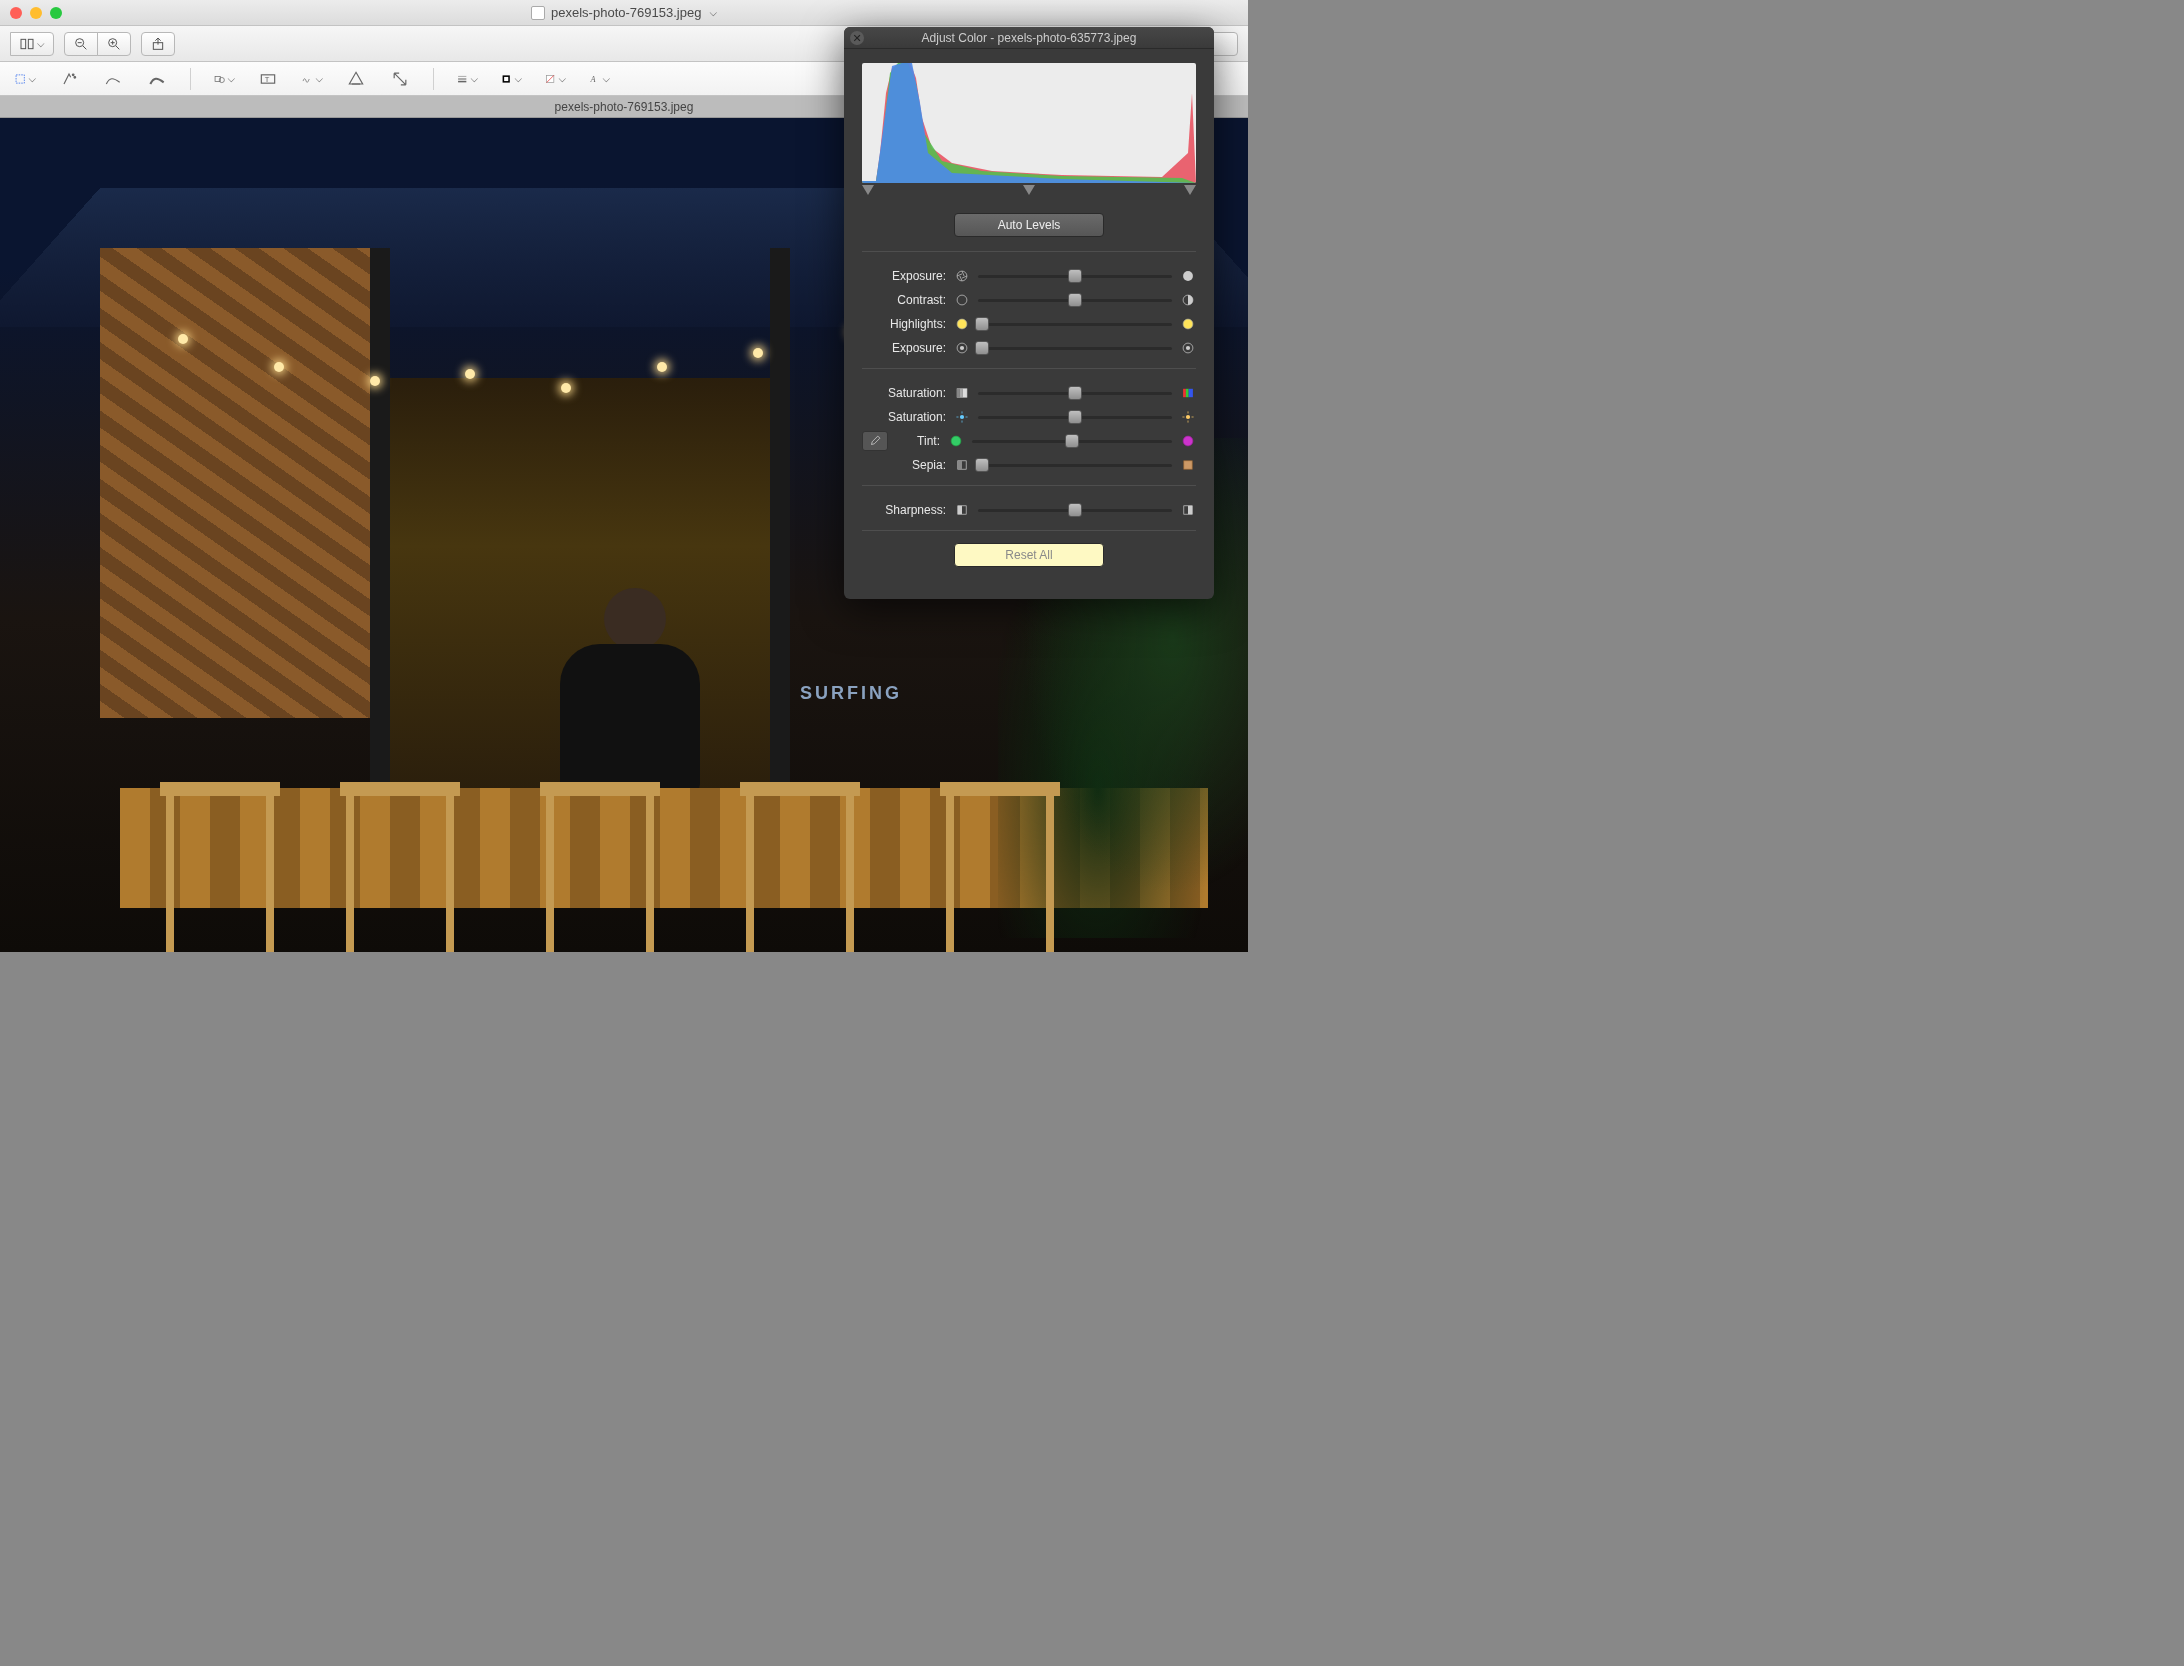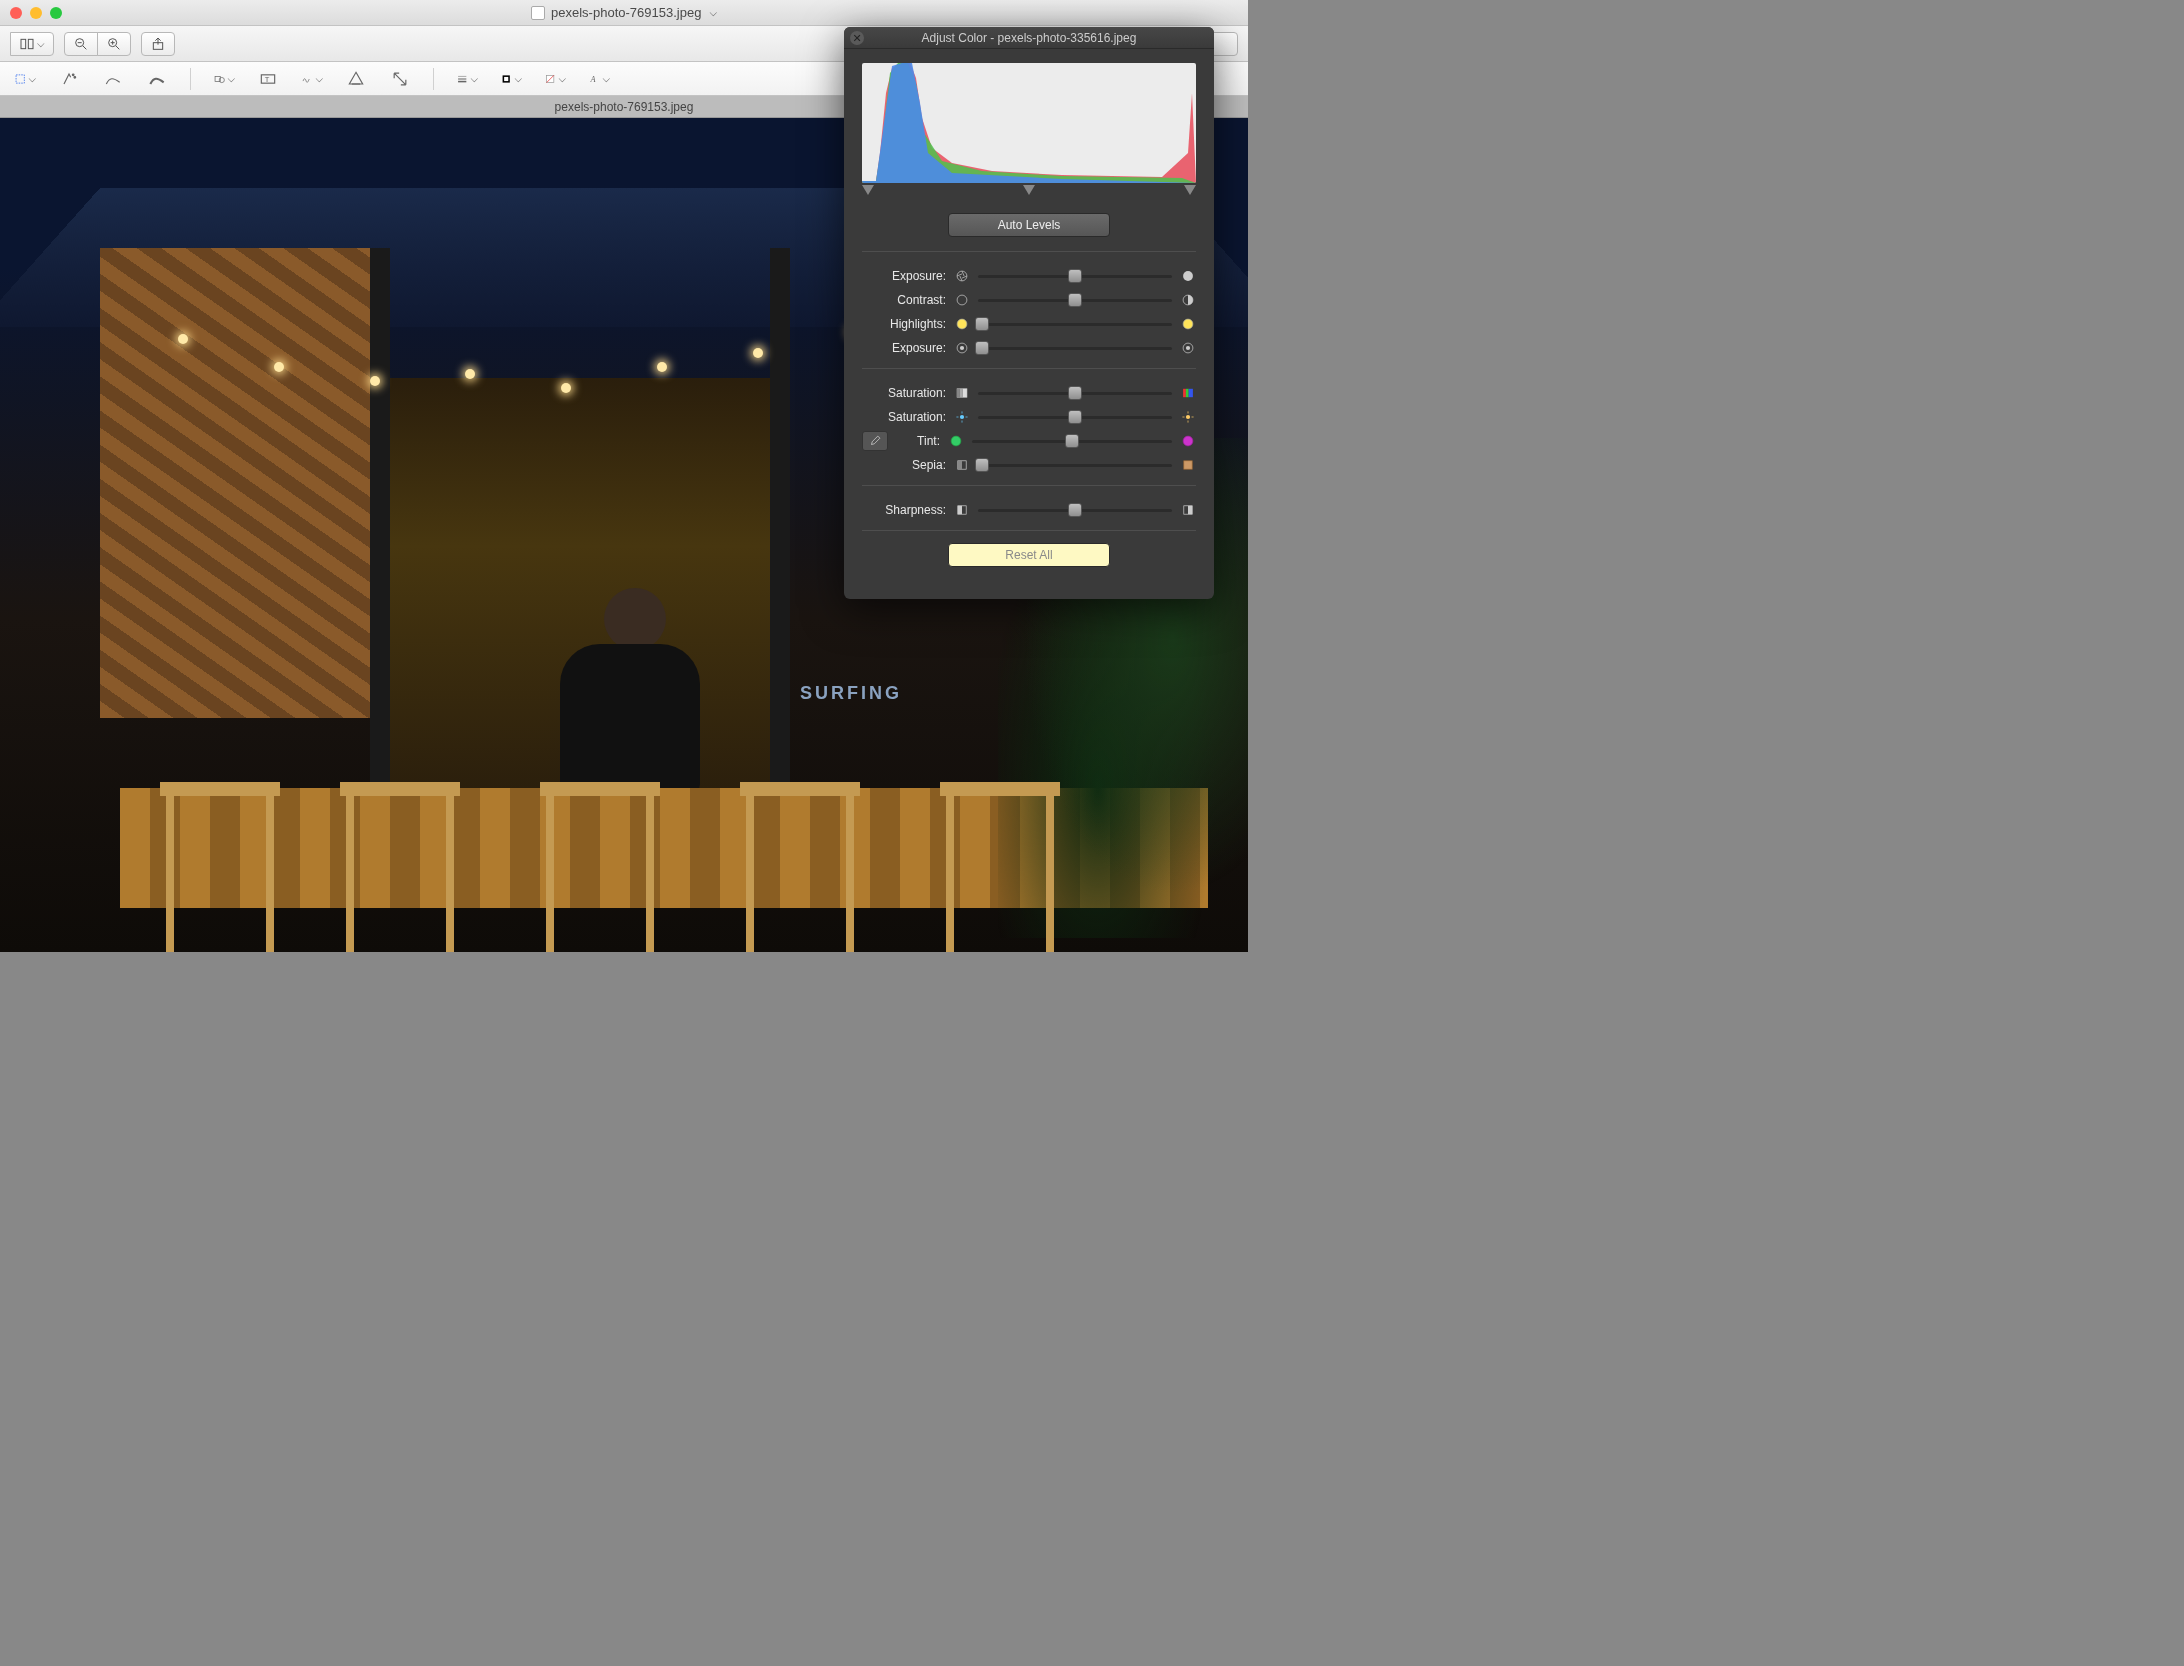--- a/index.html
+++ b/index.html
@@ -133,21 +133,21 @@
 }
 .histo svg{position:absolute;inset:0;}
 .levels{display:flex;justify-content:space-between;margin-top:2px;}
 .levels span{width:12px;height:10px;background:#888;clip-path:polygon(50% 0,100% 100%,0 100%);display:block;transform:scaleY(-1);}
 .levels span:after{content:"";display:block;width:12px;height:4px;background:#888;position:relative;top:10px;}
 
 .panel-body{padding:4px 18px 18px;}
 .btn-wide{
   display:block;margin:8px auto 14px;padding:4px 22px;border-radius:4px;
   background:linear-gradient(#6a6a6a,#565656);color:#eee;border:1px solid #2a2a2a;
-  font-size:12px;text-align:center;width:162px;
+  font-size:12px;text-align:center;width:150px;
 }
 .btn-wide.disabled{background:#fef9c3;color:#8a8a8a;}
 hr.sep{border:none;border-top:1px solid #4e4e4e;margin:8px 0 12px;}
 
 .srow{display:flex;align-items:center;gap:8px;height:24px;}
 .srow .lbl{width:84px;text-align:right;color:#e8e8e8;}
 .srow .ic{width:16px;height:16px;display:flex;align-items:center;justify-content:center;}
 .srow .ic svg{width:14px;height:14px;}
 .slider{flex:1;height:14px;position:relative;}
 .slider .track{position:absolute;left:0;right:0;top:6px;height:3px;background:#2b2b2b;border-radius:2px;}
@@ -375,21 +375,21 @@
           <div class="leg" style="left:6px"></div>
           <div class="leg" style="right:6px"></div>
         </div>
     </div>
   </div>
 </div>
 
 <div class="panel">
   <div class="panel-title">
     <div class="panel-close">✕</div>
-    <span>Adjust Color - pexels-photo-335616.jpeg</span>
+    <span>Adjust Color - pexels-photo-635773.jpeg</span>
   </div>
   <div class="histo-wrap">
     <div class="histo">
       <svg viewBox="0 0 334 120" preserveAspectRatio="none">
         <path d="M0,120 L0,118 L14,118 L18,90 L24,30 L30,5 L40,0 L48,0 L54,15 L60,55 L70,85 L90,100 L130,108 L200,112 L300,114 L326,90 L330,30 L334,120 Z" fill="#e94b5a" opacity=".85"></path>
         <path d="M0,120 L0,118 L14,118 L20,80 L28,10 L36,0 L46,0 L54,20 L62,70 L80,98 L120,108 L200,113 L320,115 L334,120 Z" fill="#4cc24c" opacity=".85"></path>
         <path d="M0,120 L0,118 L14,118 L22,60 L30,3 L40,0 L50,0 L58,40 L66,90 L90,110 L200,116 L334,120 Z" fill="#4b8ae9" opacity=".9"></path>
       </svg>
     </div>
     <div class="levels">

